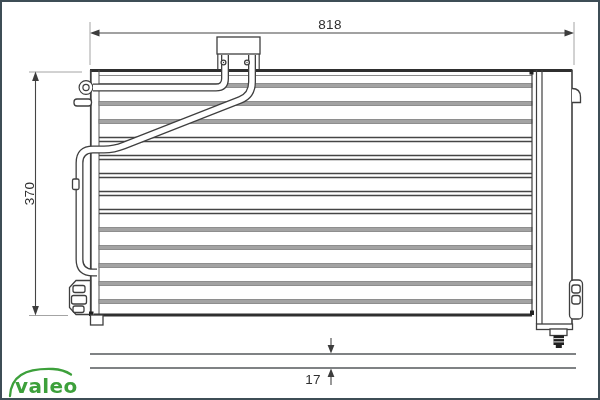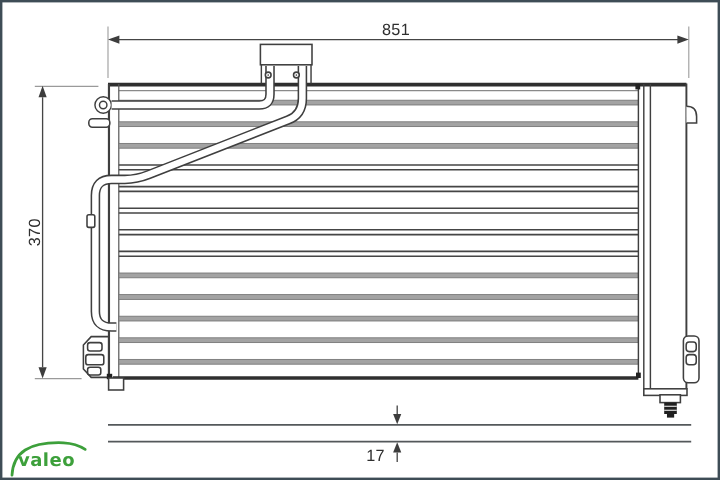--- a/index.html
+++ b/index.html
@@ -22,21 +22,21 @@
   .dim-label{
     position:absolute;color:#2f2f2f;font-size:13.5px;line-height:15px;
     text-align:center;letter-spacing:0.3px;
   }
   #lbl-width{left:310px;top:15px;width:36px;}
   #lbl-height{left:13px;top:184px;width:28px;height:15px;transform:rotate(-90deg);}
   #lbl-depth{left:298px;top:370px;width:26px;}
   .logo{position:absolute;left:6px;top:363px;width:72px;height:34px;}
   .logo svg{position:absolute;left:0;top:0;}
   .logo-text{
-    position:absolute;left:7px;top:9px;font-size:15px;font-weight:bold;
+    position:absolute;left:7px;top:9px;font-size:20px;font-weight:bold;
     letter-spacing:0.4px;color:#3da03b;font-family:"DejaVu Sans","Liberation Sans",sans-serif;
   }
 </style>
 </head>
 <body>
 
 <div class="frame" style="border-color: rgb(62, 77, 86);">
 
   <svg class="diagram" width="600" height="400" viewBox="0 0 600 400">
 
@@ -152,21 +152,21 @@
     <g>
       <path class="part" stroke-width="1.4" d="M 74,278.5 L 88.5,278.5 L 88.5,312.5 L 74,312.5 L 67.5,305.5 L 67.5,285.5 Z"></path>
       <rect class="part" x="71" y="283.5" width="12" height="7" rx="2" stroke-width="1.1"></rect>
       <rect class="part" x="69.5" y="293.5" width="15" height="8.5" rx="2" stroke-width="1.8"></rect>
       <rect class="part" x="71" y="304" width="11" height="6.5" rx="2" stroke-width="1.1"></rect>
       <rect x="87" y="309.5" width="4.5" height="4.5" fill="#222222"></rect>
       <rect class="part" x="88.5" y="313" width="12.5" height="10" stroke-width="1.6"></rect>
     </g>
   </svg>
 
-  <div class="dim-label" id="lbl-width">851</div>
+  <div class="dim-label" id="lbl-width">818</div>
   <div class="dim-label" id="lbl-height">370</div>
   <div class="dim-label" id="lbl-depth">17</div>
 
   <div class="logo">
     <svg width="72" height="34" viewBox="0 0 72 34">
       <path id="swoosh-path" d="M 2,31 C 3,12 16,3 45,4 C 52,4.3 58,6.2 63,9.5" fill="none" stroke="#3da03b" stroke-width="2.3" stroke-linecap="round"></path>
     </svg>
     <span class="logo-text" style="color: rgb(61, 160, 59);">valeo</span>
   </div>
 </div>

